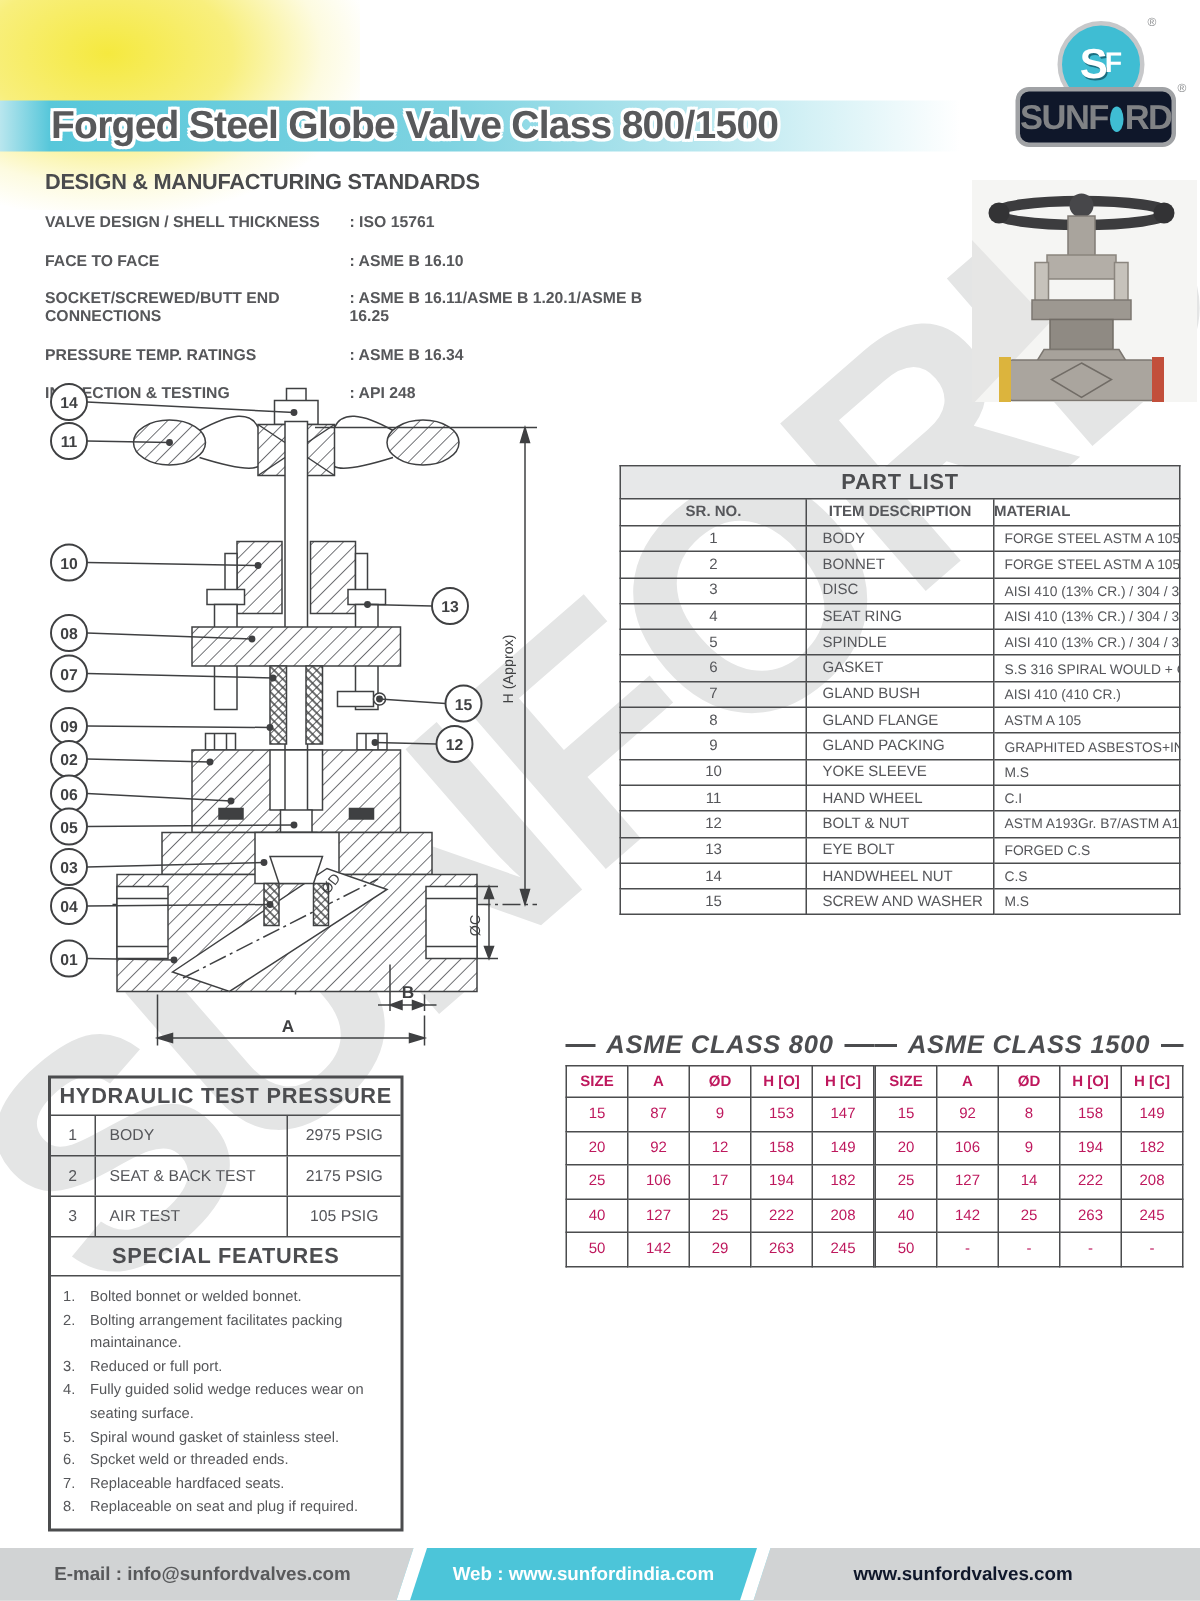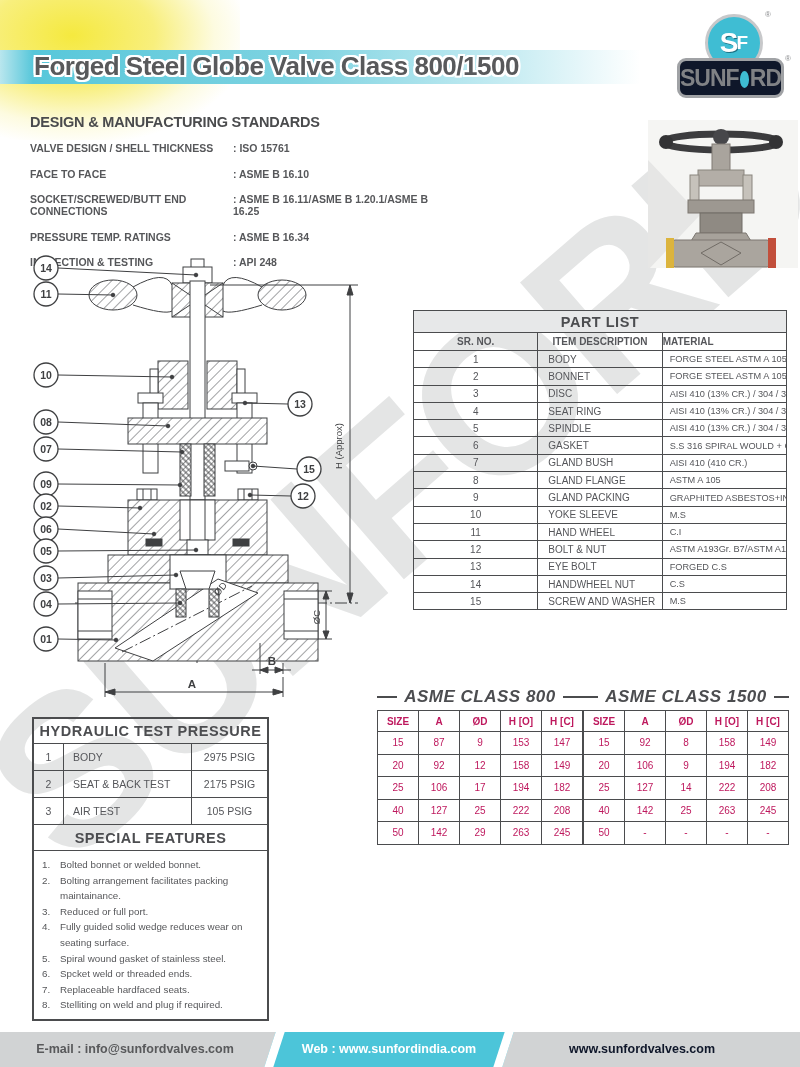--- a/index.html
+++ b/index.html
@@ -7,21 +7,21 @@
   .page { position:relative; width:800px; height:1067px; background:#fff; overflow:hidden; margin:0 auto; color:#55565a; }
 
   
   .watermark { position:absolute; left:20px; top:700px; width:1300px; font-size:215px; line-height:230px;
     font-weight:bold; letter-spacing:-8px; color:#e4e5e5; white-space:nowrap;
     transform:rotate(-41deg); transform-origin:0 50%; z-index:0; }
 
   
   .sun { position:absolute; left:-40px; top:-50px; width:280px; height:190px; z-index:1;
     background:radial-gradient(ellipse at 40% 45%, #f5e93f 0%, #f8ef7d 35%, #fdfbe0 60%, rgba(255,255,255,0) 75%); }
-  .titlebar { position:absolute; left:0; top:50px; width:660px; height:34px; z-index:2;
+  .titlebar { position:absolute; left:0; top:67px; width:660px; height:34px; z-index:2;
     background:linear-gradient(90deg,#b9e6ee 0%, #57c7da 5%, #7ed3e1 45%, #c9edf3 78%, #ffffff 97%);padding-left:30px; }
   .titlebar h1 { position:absolute; left:34px; top:1px; font-size:26px; font-weight:bold; color:#58595b; letter-spacing:-0.5px;
     text-shadow:-2px -2px 0 #fff, 2px -2px 0 #fff, -2px 2px 0 #fff, 2px 2px 0 #fff, 0 -2px 0 #fff, 0 2px 0 #fff, -2px 0 0 #fff, 2px 0 0 #fff; }
 
   .logo { position:absolute; right:8px; top:10px; width:115px; height:100px; z-index:3; }
   .sf-circle { position:absolute; left:28px; top:4px; width:58px; height:58px; border-radius:50%;
     background:#3fbdd3; border:3px solid #c7c8ca; display:flex; align-items:center; justify-content:center; z-index:1; }
   .sf-circle .s { color:#fff; font-weight:bold; font-size:28px; text-shadow:1px 1px 0 #1b6e80; }
   .sf-circle .f { color:#fff; font-weight:bold; font-size:19px; margin-left:-2px; }
   .sf-reg { position:absolute; left:88px; top:0; font-size:8px; color:#8a8c8e; z-index:1; }
@@ -589,21 +589,21 @@
       <div class="feat">
           <span class="fn">6.</span>
           <span>Spcket weld or threaded ends.</span>
         </div>
       <div class="feat">
           <span class="fn">7.</span>
           <span>Replaceable hardfaced seats.</span>
         </div>
       <div class="feat">
           <span class="fn">8.</span>
-          <span>Stelliting on weld and plug if required.</span>
+          <span>Replaceable on seat and plug if required.</span>
         </div>
     </div>
   </div>
 
   <div class="footer">
     <div class="f-teal"></div>
     <div class="f-text f-email">E-mail : info@sunfordvalves.com</div>
     <div class="f-text f-web">Web : www.sunfordindia.com</div>
     <div class="f-text f-site">www.sunfordvalves.com</div>
   </div>

